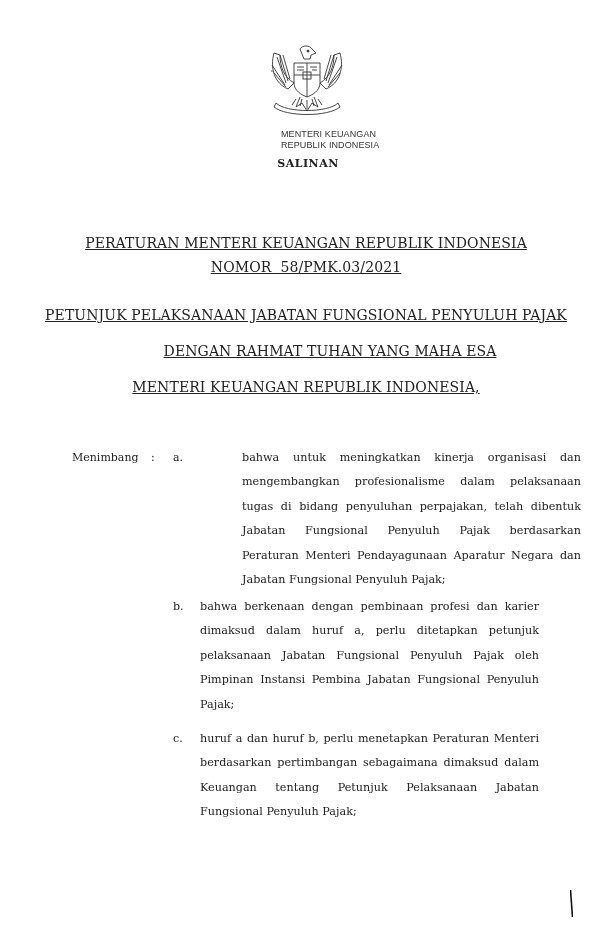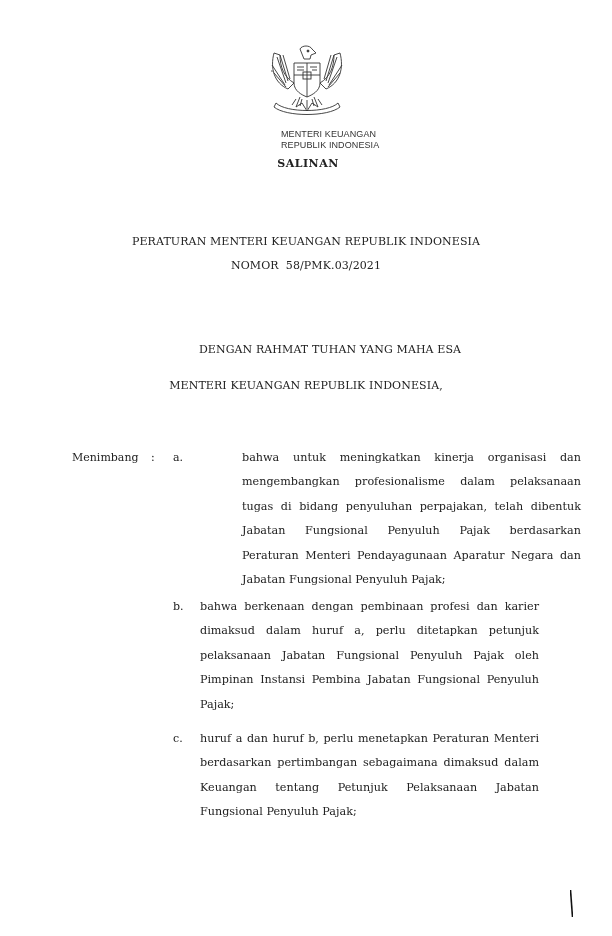--- a/index.html
+++ b/index.html
@@ -4,21 +4,21 @@
 <style>
   html, body { margin:0; padding:0; }
   body {
     width:612px; height:936px; background:#ffffff; position:relative; overflow:hidden;
     font-family:"DejaVu Serif","Liberation Serif",serif; color:#222;
   }
   .page { position:absolute; left:0; top:0; width:612px; height:936px; }
   .emblem { position:absolute; left:266px; top:43px; width:82px; height:78px; }
   .ministry { position:absolute; left:281px; top:129px; font-family:"Liberation Sans",sans-serif; font-size:9px; line-height:11px; color:#333; letter-spacing:0.1px; }
   .salinan { position:absolute; left:0; width:612px; top:157px; text-align:center; font-weight:bold; font-size:11px; letter-spacing:0.5px; padding-left:2px; }
-  .center-line { position:absolute; left:0; width:612px; text-align:center; font-size:11px; letter-spacing:0.1px; color:#222; white-space:nowrap; }
+  .center-line { position:absolute; left:0; width:612px; text-align:center; font-size:14px; letter-spacing:0.1px; color:#222; white-space:nowrap;text-decoration:underline; }
   .considering { position:absolute; left:72px; top:451px; font-size:11px; }
   .considering-colon { position:absolute; left:151px; top:451px; font-size:11px; }
   .item-letter { position:absolute; font-size:11px; left:173px; }
   .item-body { position:absolute; left:200px; width:339px; font-size:11.2px; line-height:24.4px; text-align:justify; text-align-last:left; color:#222; }
   .item-body .ln { display:block; text-align:justify; text-align-last:justify; height:24.4px; white-space:nowrap; }
   .item-body .ln.last { text-align-last:left; }
   .footer-link { position:absolute; left:393px; top:948px; font-family:"Liberation Sans",sans-serif; font-size:14px; color:#0f766e; text-decoration:none; }
   .pen-mark { position:absolute; left:570px; top:890px; width:3px; height:28px; }
   .speck { position:absolute; background:#999; border-radius:50%; }
 </style>
@@ -54,20 +54,21 @@
     <div>MENTERI KEUANGAN</div>
     <div>REPUBLIK INDONESIA</div>
   </div>
   <span class="speck" style="left:367px;top:134px;width:1.5px;height:1.5px;"></span>
   <span class="speck" style="left:271px;top:70px;width:1.5px;height:1.5px;"></span>
 
   <div class="salinan">SALINAN</div>
 
   <div class="center-line" style="top:235px;">PERATURAN MENTERI KEUANGAN REPUBLIK INDONESIA</div>
   <div class="center-line" style="top:259px; white-space:pre;">NOMOR  58/PMK.03/2021</div>
+  <div class="center-line" style="top:307px;">PETUNJUK PELAKSANAAN JABATAN FUNGSIONAL PENYULUH PAJAK</div>
 
   <div class="center-line" style="top:343px;margin-left:24px;">DENGAN RAHMAT TUHAN YANG MAHA ESA</div>
   <div class="center-line" style="top:379px;">MENTERI KEUANGAN REPUBLIK INDONESIA,</div>
 
   <div class="considering">Menimbang</div>
   <div class="considering-colon">:</div>
 
   <div class="item-letter" style="top:451px;">a.</div>
   <div class="item-body" style="top:446px;margin-left:42px;">
     <span class="ln">bahwa untuk meningkatkan kinerja organisasi dan</span>

